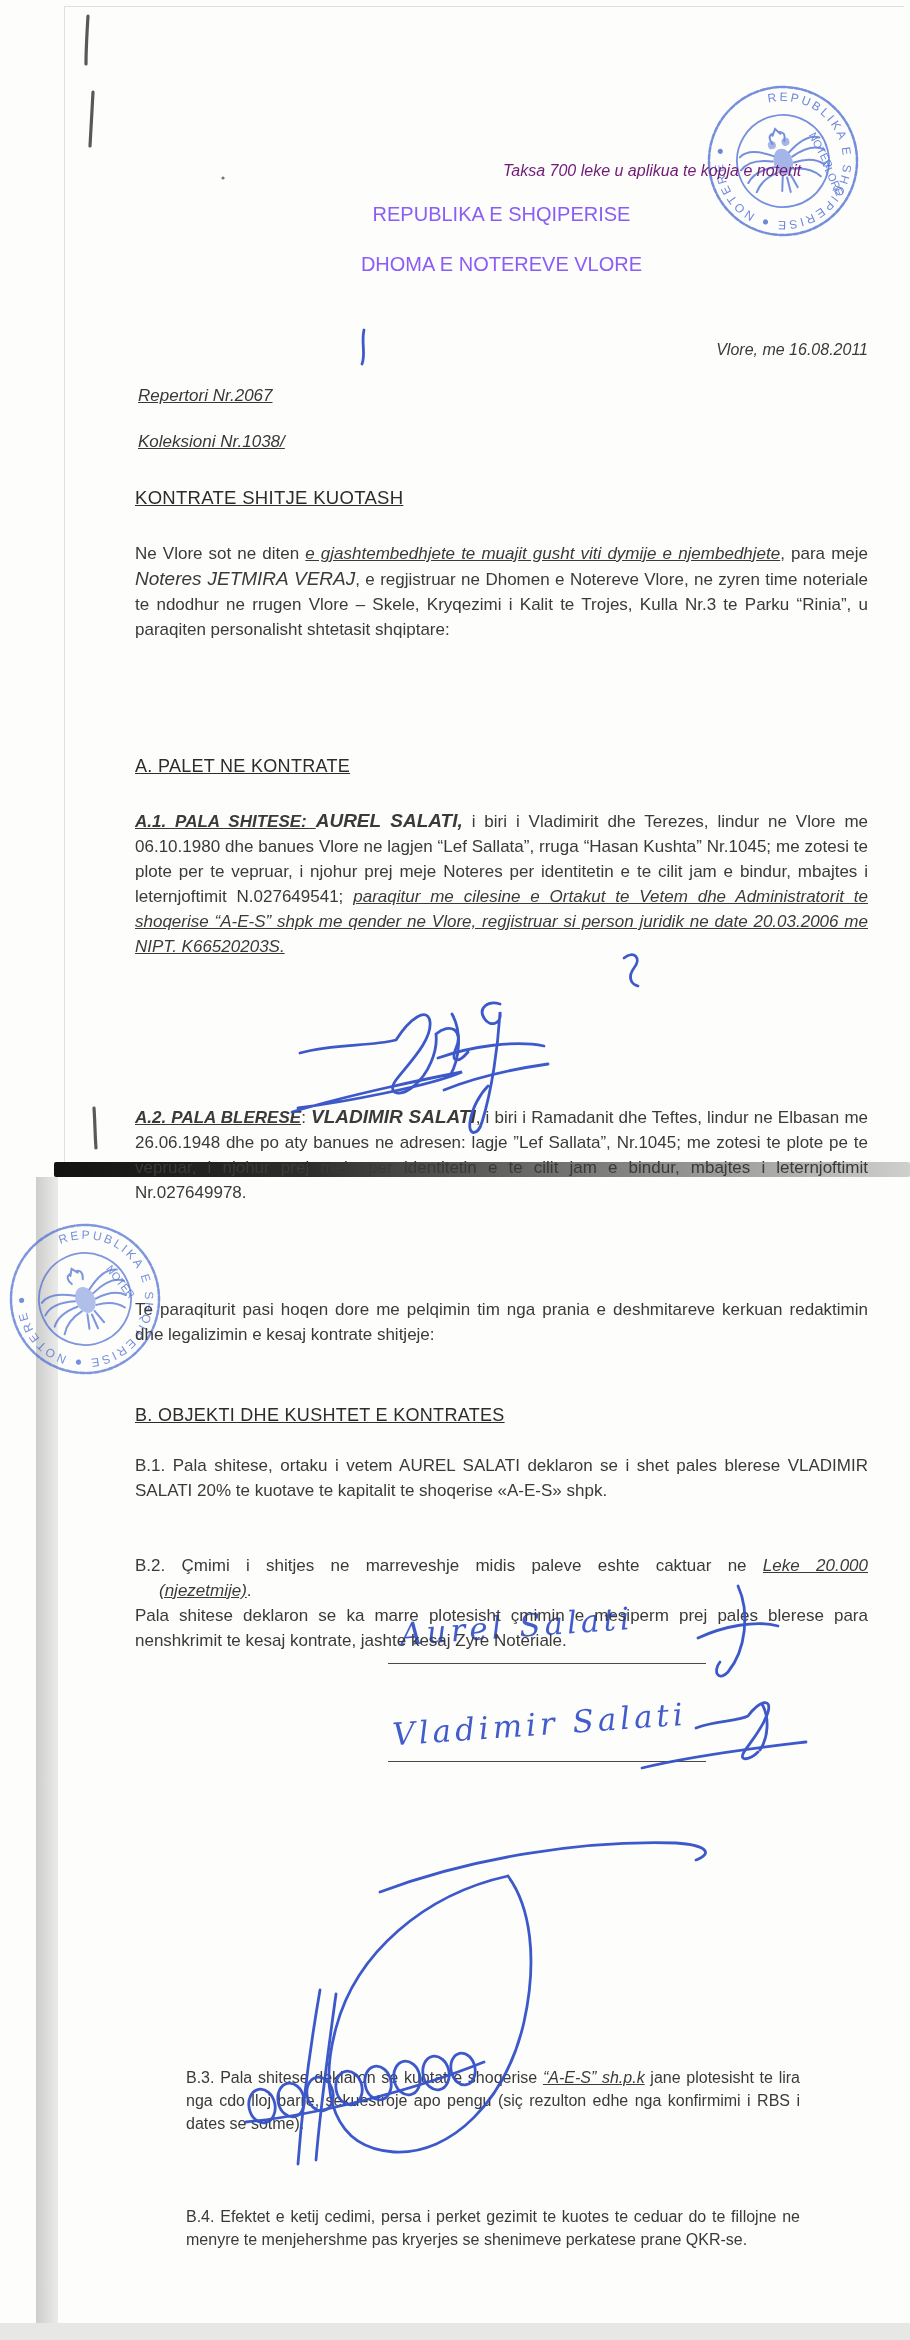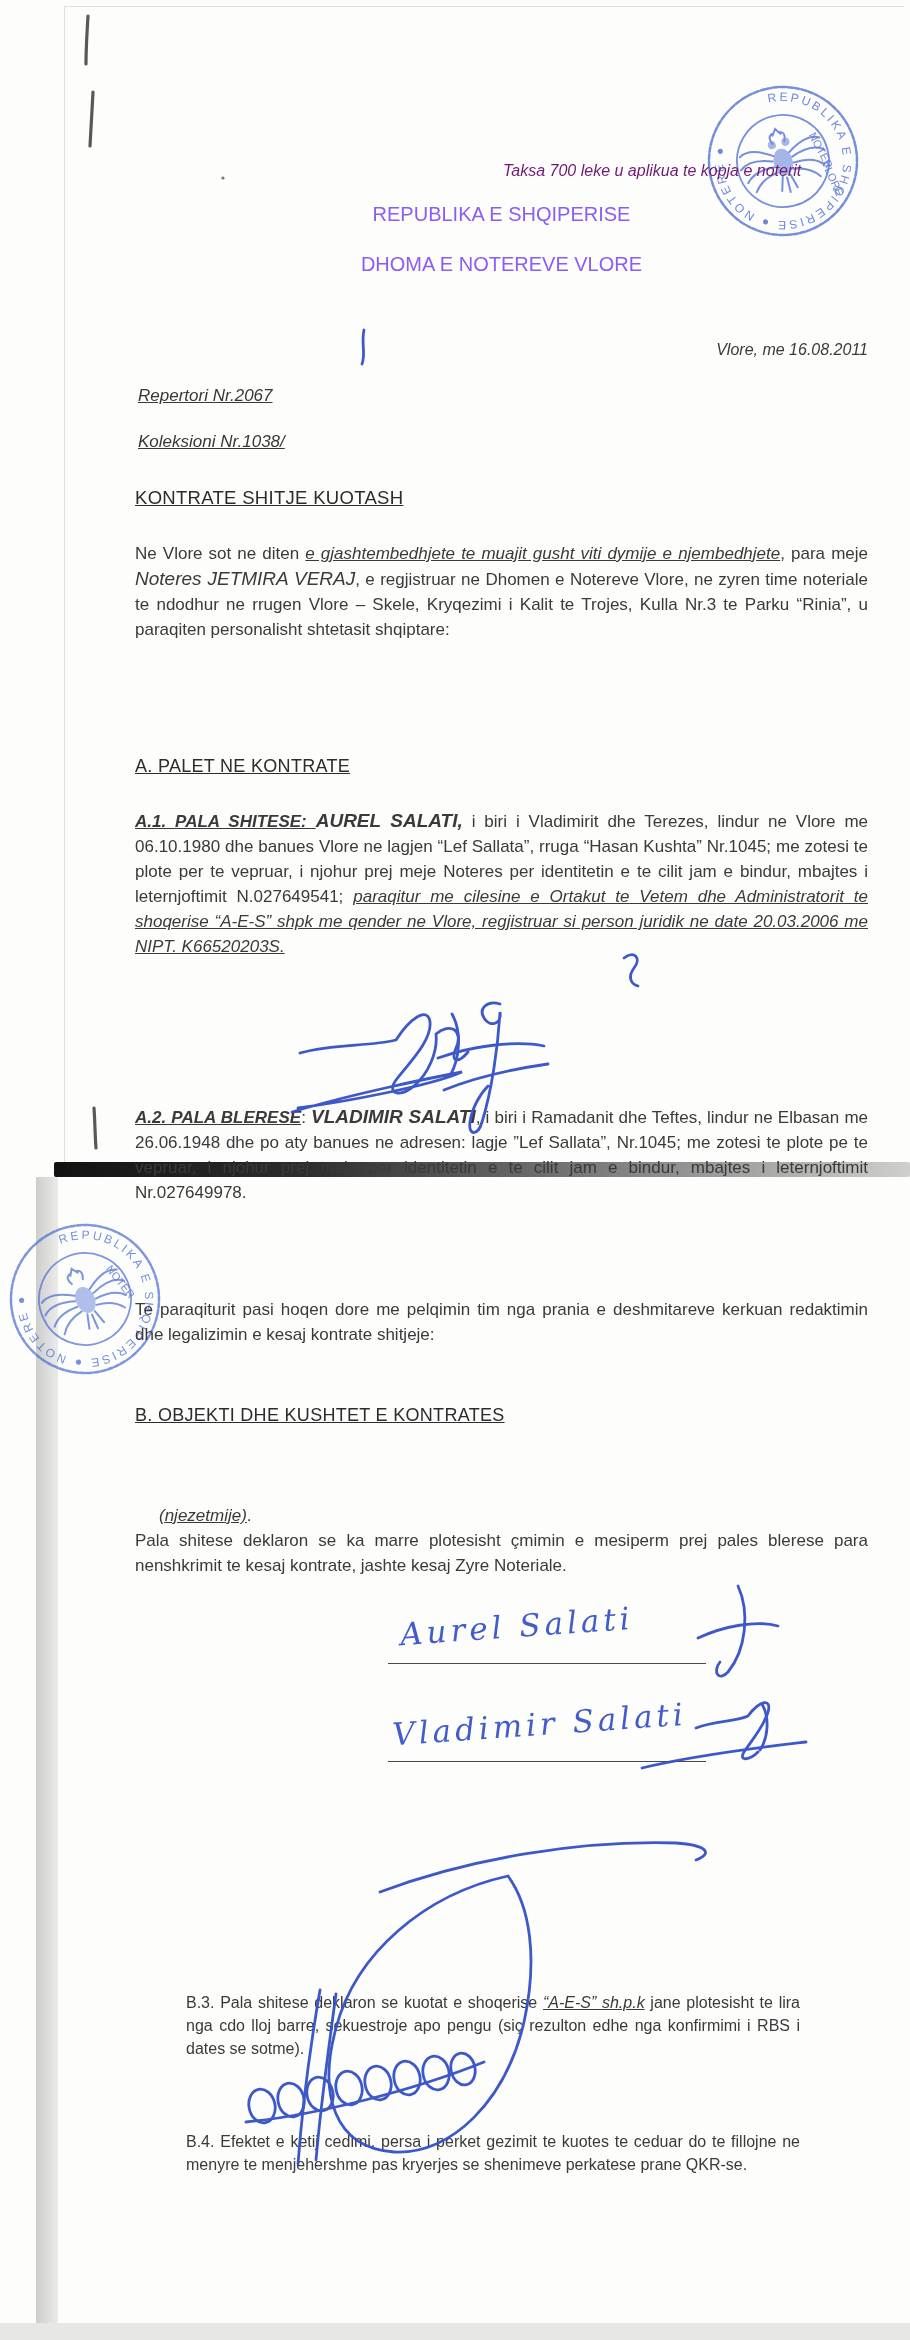--- a/index.html
+++ b/index.html
@@ -66,22 +66,24 @@
   </div>
 
   <div class="p txt" style="top:698px;">
     <span class="uib">A.2. PALA BLERESE</span><span>: </span><span class="uibig" style="font-weight:bold;">VLADIMIR SALATI</span><span>, i biri i Ramadanit dhe Teftes, lindur ne Elbasan me 26.06.1948 dhe po aty banues ne adresen: lagje ”Lef Sallata”, Nr.1045; me zotesi te plote pe te vepruar, i njohur prej meje per identitetin e te cilit jam e bindur, mbajtes i leternjoftimit Nr.027649978.</span>
   </div>
 
   <div class="p txt" style="top:790px;">Te paraqiturit pasi hoqen dore me pelqimin tim nga prania e deshmitareve kerkuan redaktimin dhe legalizimin e kesaj kontrate shitjeje:</div>
 
   <div class="sect txt" style="top:848px;"><span>B. OBJEKTI DHE KUSHTET E KONTRATES</span></div>
 
+  <div class="p txt" style="top:875px;">B.1. Pala shitese, ortaku i vetem AUREL SALATI deklaron se i shet pales blerese VLADIMIR SALATI 20% te kuotave te kapitalit te shoqerise «A-E-S» shpk.</div>
 
   <div class="p txt" style="top:925px;">
+    <div class="justlast"><span>B.2. Çmimi i shitjes ne marreveshje midis paleve eshte caktuar ne </span><span class="ui">Leke 20.000</span></div>
     <div style="text-align:left;margin-left:24px;"><span class="ui">(njezetmije)</span><span>.</span></div>
     <div>Pala shitese deklaron se ka marre plotesisht çmimin e mesiperm prej pales blerese para nenshkrimit te kesaj kontrate, jashte kesaj Zyre Noteriale.</div>
   </div>
 
   <div class="p2 txt" style="top:1338px;">
     <span>B.3. Pala shitese deklaron se kuotat e shoqerise </span><span class="ui">“A-E-S” sh.p.k</span><span> jane plotesisht te lira nga cdo lloj barre, sekuestroje apo pengu (siç rezulton edhe nga konfirmimi i RBS i dates se sotme).</span>
   </div>
 
   <div class="p2 txt" style="top:1408px;">B.4. Efektet e ketij cedimi, persa i perket gezimit te kuotes te ceduar do te fillojne ne menyre te menjehershme pas kryerjes se shenimeve perkatese prane QKR-se.</div>
 

